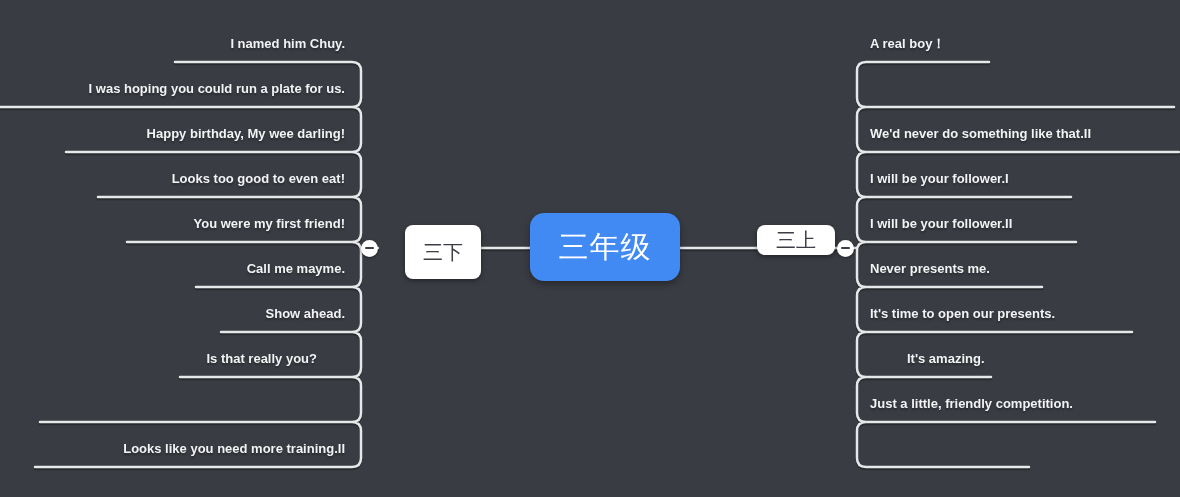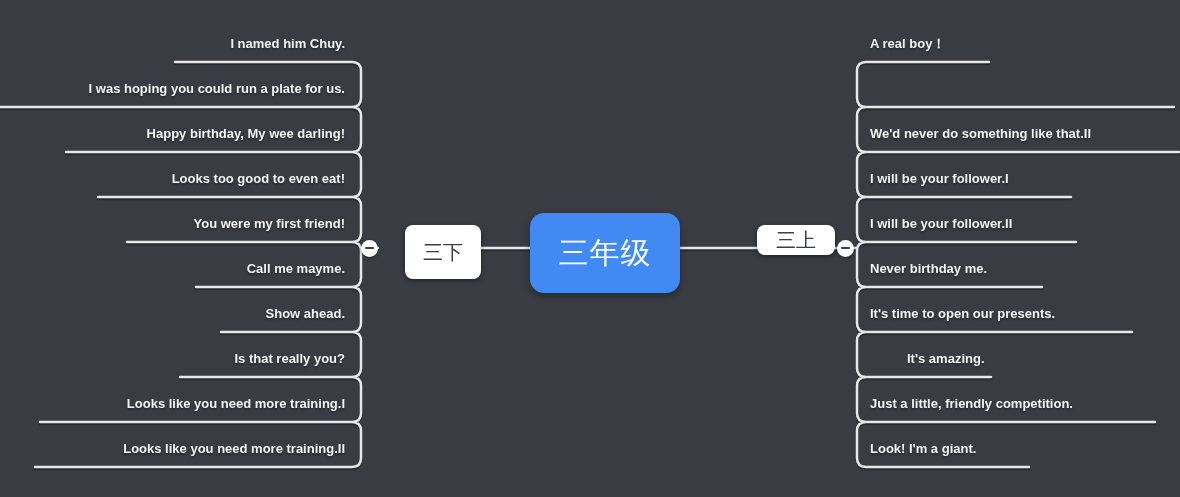--- a/index.html
+++ b/index.html
@@ -9,21 +9,21 @@
     background:var(--bg,#393c42);
   }
   .canvas{position:relative;width:1180px;height:497px;background:var(--bg,#393c42);}
   svg.links{position:absolute;left:0;top:0;pointer-events:none;
     filter:drop-shadow(0 2px 0 rgba(0,0,0,.28));}
   .node{
     position:absolute;display:flex;align-items:center;justify-content:center;
     box-sizing:border-box;cursor:pointer;
   }
   .node.root{
-    left:530px;top:213px;width:150px;height:80px;border-radius:14px;
+    left:530px;top:213px;width:150px;height:68px;border-radius:14px;
     background:var(--root-bg,#4189f3);color:var(--root-text,#fff);
     font-size:30px;font-weight:500;letter-spacing:1px;
     box-shadow:0 3px 7px rgba(0,0,0,.35);
   }
   .node.branch{
     background:var(--branch-bg,#fff);color:var(--branch-text,#3b3e44);
     border-radius:8px;font-size:20px;font-weight:500;
     box-shadow:0 2px 5px rgba(0,0,0,.4);
   }
   #branch-left{left:377px;top:225px;width:76px;height:54px;margin-left:28px;}
@@ -70,25 +70,23 @@
   <div class="collapse" id="collapse-right">
     <span class="minus"></span>
   </div>
 <div class="leaf" style="top: 31px; right: 835px;">I named him Chuy.</div>
     <div class="leaf" style="top: 76px; right: 835px;">I was hoping you could run a plate for us.</div>
     <div class="leaf" style="top: 121px; right: 835px;">Happy birthday, My wee darling!</div>
     <div class="leaf" style="top: 166px; right: 835px;">Looks too good to even eat!</div>
     <div class="leaf" style="top: 211px; right: 835px;">You were my first friend!</div>
     <div class="leaf" style="top: 256px; right: 835px;">Call me mayme.</div>
     <div class="leaf" style="top: 301px; right: 835px;">Show ahead.</div>
-    <div class="leaf" style="top: 346px; right: 835px;">Is that really you?</div>
-    <div class="leaf" style="top: 391px; right: 835px;">Looks like you need more training.I</div>
+    <div class="leaf" style="top: 346px; right: 863px;">Is that really you?</div>
     <div class="leaf" style="top: 436px; right: 835px;">Looks like you need more training.II</div>
     <div class="leaf" style="top: 31px; left: 870px;">A real boy！</div>
     <div class="leaf" style="top: 121px; left: 870px;">We'd never do something like that.II</div>
     <div class="leaf" style="top: 166px; left: 870px;">I will be your follower.I</div>
     <div class="leaf" style="top: 211px; left: 870px;">I will be your follower.II</div>
-    <div class="leaf" style="top: 256px; left: 870px;">Never birthday me.</div>
+    <div class="leaf" style="top: 256px; left: 870px;">Never presents me.</div>
     <div class="leaf" style="top: 301px; left: 870px;">It's time to open our presents.</div>
     <div class="leaf" style="top: 346px; left: 870px; margin-left: 37px;">It's amazing.</div>
     <div class="leaf" style="top: 391px; left: 870px;">Just a little, friendly competition.</div>
-    <div class="leaf" style="top: 436px; left: 870px;">Look! I'm a giant.</div>
   </div>
 
 </body></html>

